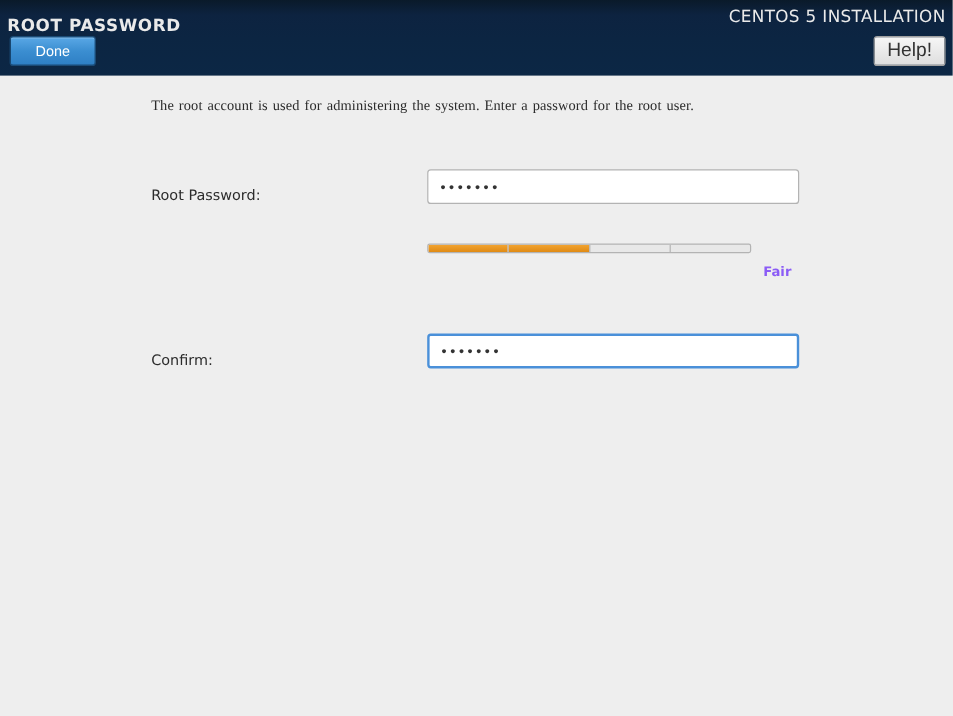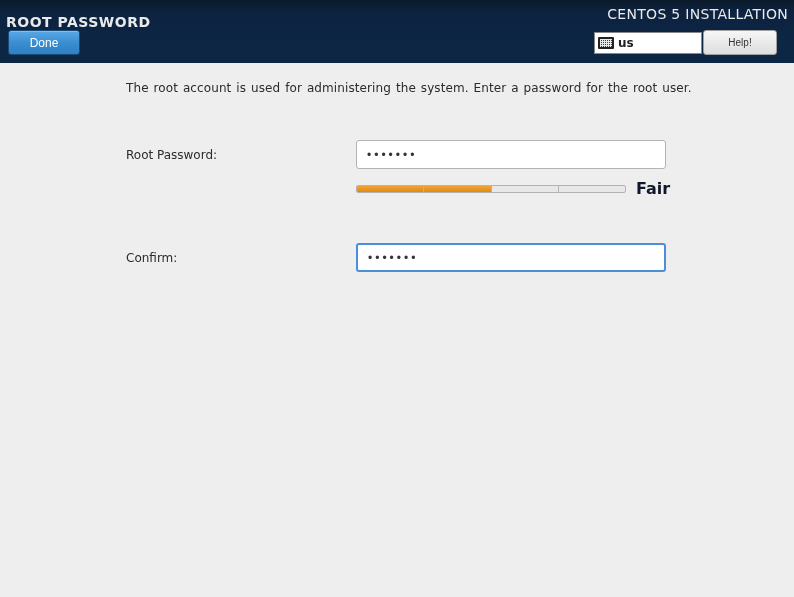--- a/index.html
+++ b/index.html
@@ -81,44 +81,45 @@
       top: 2px; left: 2px; right: 2px; bottom: 2px;
       background:
         repeating-linear-gradient(to right, #fff 0, #fff 1px, #222 1px, #222 2px),
         repeating-linear-gradient(to bottom, #fff 0, #fff 1px, #222 1px, #222 2px);
       background-blend-mode: screen;
       opacity: 0.9;
     }
     .help-button {
       position: absolute;
       top: 30px;
-      right: 17px;
+      right: 6px;
       height: 25px;
-      width: 74px;
+      width: 60px;
       background: linear-gradient(to bottom, #f6f6f6, #dedede);
       border: 1px solid #a0a0a0;
       border-radius: 3px;
       color: #333;
-      font-size: 10px;
+      font-size: 16px;
       cursor: pointer;
     }
     .content {
       padding: 18px 28px 18px 28px;
       color: #2b2b2b;
     }
     .description {
       font-size: 12px;
       margin-left: 98px;
       margin-bottom: 14px;
       letter-spacing: 0.1px;
       word-spacing: 1px;
+      font-family: Liberation Serif, serif;
     }
     .form-row {
       display: flex;
-      align-items: center;
+      align-items: flex-end;
       margin-bottom: 10px;
       margin-top: 45px;
     }
     .form-label {
       width: 230px;
       margin-left: 98px;
       font-size: 12px;
       color: #2b2b2b;
     }
     .form-input {
@@ -157,36 +158,33 @@
       border-right: 1px solid #b3b3b3;
     }
     .strength-segment:last-child {
       border-right: none;
     }
     .strength-segment.filled {
       background: linear-gradient(to bottom, #f2a431, #e08a14);
     }
     .strength-label {
       margin-left: 10px;
-      font-size: 16px;
+      font-size: 11px;
       font-weight: bold;
-      color: #0f172a;
+      color: #8b5cf6;
+      margin-top: 40px;
     }
   </style>
 </head>
 <body>
 
 <div class="header">
   <div class="header-title">ROOT PASSWORD</div>
   <div class="header-subtitle">CENTOS 5 INSTALLATION</div>
   <button class="done-button">Done</button>
-  <div class="keyboard-indicator">
-    <span class="keyboard-icon"></span>
-    <span>us</span>
-  </div>
   <button class="help-button">Help!</button>
 </div>
 
 <div class="content">
   <div class="description">The root account is used for administering the system.   Enter a password for the root user.</div>
 
   <div class="form-row">
     <label class="form-label">Root Password:</label>
     <input type="password" class="form-input" value="•••••••" style="">
   </div>

